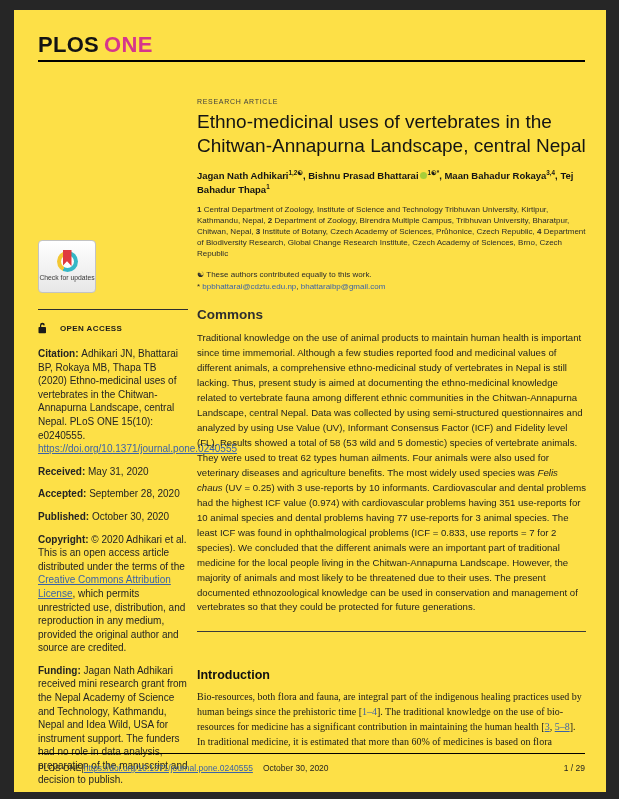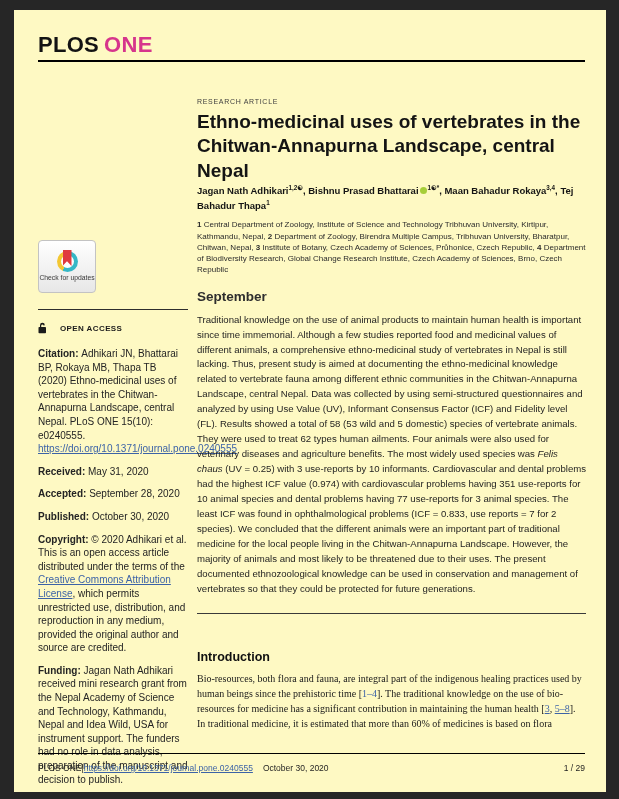--- a/index.html
+++ b/index.html
@@ -1,28 +1,28 @@
 <!DOCTYPE html>
 <html><head>
 <meta charset="utf-8">
 <style>
   * { margin:0; padding:0; box-sizing:border-box; }
   html,body { width:619px; height:799px; }
   body { background:#262626; font-family:"Liberation Sans", sans-serif; position:relative; }
-  .page { position:absolute; left:14px; top:10px; width:592px; height:782px; background:#fef9c3; overflow:hidden; }
+  .page { position:absolute; left:14px; top:10px; width:592px; height:782px; background:#fde047; overflow:hidden; }
 
   
   .masthead { position:absolute; left:24px; top:22px; font-size:22px; font-weight:700; letter-spacing:.3px; color:#131313; }
   .masthead .one { color:#d6358c; margin-left:5px; }
   .masthead-rule { position:absolute; left:24px; right:21px; top:50px; border-bottom:2px solid #000; }
 
   
   .main { position:absolute; left:183px; top:88px; width:389px; }
   .kicker { font-size:7px; letter-spacing:.7px; color:#3e3e3e; margin-bottom:5px; }
-  .title { font-size:19px; line-height:1.28; font-weight:700; color:#141414; }
+  .title { font-size:19px; line-height:1.28; font-weight:400; color:#141414; margin-bottom:9px; }
   .authors { font-size:9.5px; font-weight:700; line-height:1.45; color:#141414; margin-bottom:7px; }
   .authors .sup, .sup { font-size:6.3px; vertical-align:4px; }
   .orcid-icon { display:inline-block; width:7px; height:7px; border-radius:50%; background:#a6ce39; vertical-align:0px; margin:0 1px; }
   .affil { font-size:8px; line-height:1.38; color:#2b2b2b; margin-bottom:10px; }
   .affil .b { font-weight:700; }
   .contrib { font-size:8px; line-height:1.5; color:#2b2b2b; }
   .correspond { font-size:8px; line-height:1.5; color:#2b2b2b; }
   .link { color:#3c63a7; }
   .u { text-decoration:underline; }
   .i { font-style:italic; }
@@ -100,22 +100,24 @@
     <p class="side-block">
       <span class="side-label">Funding: </span><span>Jagan Nath Adhikari received mini research grant from the Nepal Academy of Science and Technology, Kathmandu, Nepal and Idea Wild, USA for instrument support. The funders had no role in data analysis, preparation of the manuscript and decision to publish.</span>
     </p>
   </div>
 
   <div class="main">
     <div class="kicker">RESEARCH ARTICLE</div>
     <h1 class="title">Ethno-medicinal uses of vertebrates in the Chitwan-Annapurna Landscape, central Nepal</h1>
     <div class="authors"><span>Jagan Nath Adhikari</span><span class="sup">1,2☯</span><span>, </span><span>Bishnu Prasad Bhattarai</span><span class="orcid-icon"></span><span class="sup">1☯*</span><span>, </span><span>Maan Bahadur Rokaya</span><span class="sup">3,4</span><span>, </span><span>Tej Bahadur Thapa</span><span class="sup">1</span></div>
     <div class="affil"><span class="b">1</span><span> Central Department of Zoology, Institute of Science and Technology Tribhuvan University, Kirtipur, Kathmandu, Nepal, </span><span class="b">2</span><span> Department of Zoology, Birendra Multiple Campus, Tribhuvan University, Bharatpur, Chitwan, Nepal, </span><span class="b">3</span><span> Institute of Botany, Czech Academy of Sciences, Průhonice, Czech Republic, </span><span class="b">4</span><span> Department of Biodiversity Research, Global Change Research Institute, Czech Academy of Sciences, Brno, Czech Republic</span></div>
+    <div class="contrib">☯ These authors contributed equally to this work.</div>
+    <div class="correspond"><span>* </span><span class="link">bpbhattarai@cdztu.edu.np</span><span>, </span><span class="link">bhattaraibp@gmail.com</span></div>
 
-    <h2 class="abstract-heading">September</h2>
+    <h2 class="abstract-heading">Commons</h2>
     <p class="abstract-body"><span>Traditional knowledge on the use of animal products to maintain human health is important since time immemorial. Although a few studies reported food and medicinal values of different animals, a comprehensive ethno-medicinal study of vertebrates in Nepal is still lacking. Thus, present study is aimed at documenting the ethno-medicinal knowledge related to vertebrate fauna among different ethnic communities in the Chitwan-Annapurna Landscape, central Nepal. Data was collected by using semi-structured questionnaires and analyzed by using Use Value (UV), Informant Consensus Factor (ICF) and Fidelity level (FL). Results showed a total of 58 (53 wild and 5 domestic) species of vertebrate animals. They were used to treat 62 types human ailments. Four animals were also used for veterinary diseases and agriculture benefits. The most widely used species was </span><span class="i">Felis chaus</span><span> (UV = 0.25) with 3 use-reports by 10 informants. Cardiovascular and dental problems had the highest ICF value (0.974) with cardiovascular problems having 351 use-reports for 10 animal species and dental problems having 77 use-reports for 3 animal species. The least ICF was found in ophthalmological problems (ICF = 0.833, use reports = 7 for 2 species). We concluded that the different animals were an important part of traditional medicine for the local people living in the Chitwan-Annapurna Landscape. However, the majority of animals and most likely to be threatened due to their uses. The present documented ethnozoological knowledge can be used in conservation and management of vertebrates so that they could be protected for future generations.</span></p>
 
     <div class="section-rule"></div>
 
     <h2 class="intro-heading">Introduction</h2>
     <p class="intro-body"><span>Bio-resources, both flora and fauna, are integral part of the indigenous healing practices used by human beings since the prehistoric time [</span><span class="link">1–4</span><span>]. The traditional knowledge on the use of bio-resources for medicine has a significant contribution in maintaining the human health [</span><span class="link u">3</span><span>, </span><span class="link u">5–8</span><span>]. In traditional medicine, it is estimated that more than 60% of medicines is based on flora</span></p>
   </div>
 
   <div class="footer-rule"></div>
   <div class="page-footer">

